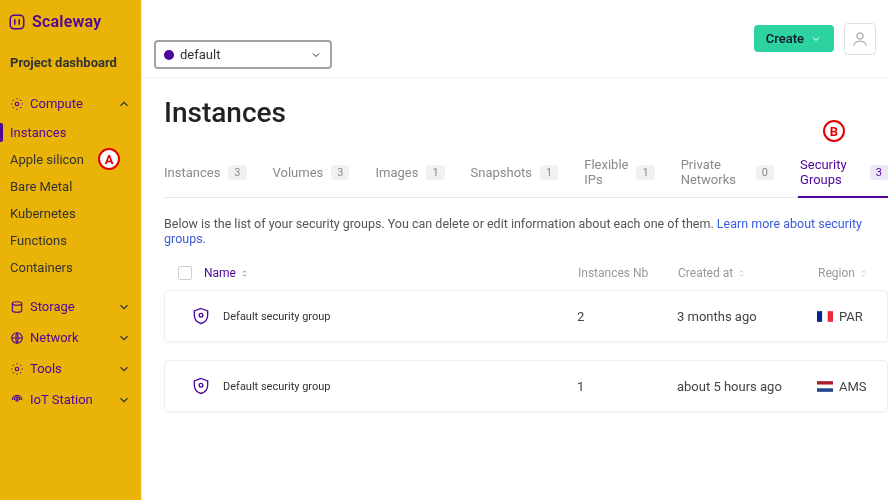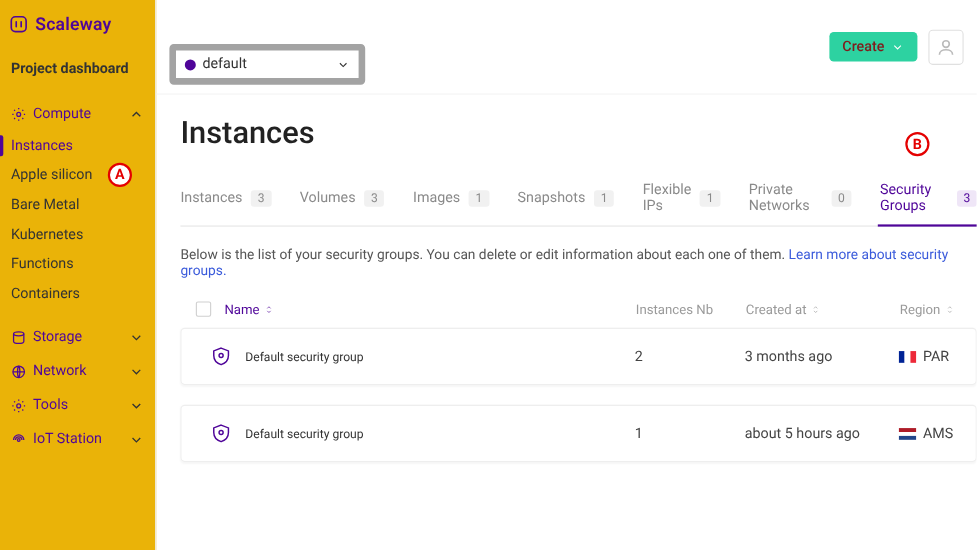--- a/index.html
+++ b/index.html
@@ -46,30 +46,30 @@
   }
 
   .main-col { flex: 1; display: flex; flex-direction: column; }
 
   .topbar {
     display: flex; align-items: center; padding: 8px 12px; gap: 10px;
     border-bottom: 1px solid #f3f3f3;
   }
   .project-select {
     display: flex; align-items: center; gap: 8px;
-    border: 6px solid #a3a3a3; border-radius: 4px;
+    border: 2px solid #a3a3a3; border-radius: 4px;
     padding: 5px 8px; min-width: 178px; justify-content: space-between;
     cursor: pointer;
     margin-top: 32px;
   }
   .project-select .left { display: flex; align-items: center; gap: 6px; }
   .dot { width: 10px; height: 10px; border-radius: 50%; background: #4f0599; display: inline-block; }
   .spacer { flex: 1; }
   .create-btn {
-    background: #2dd2a1; color: #7f1d1d; border-radius: 4px;
+    background: #2dd2a1; color: #0f172a; border-radius: 4px;
     padding: 6px 12px; display: flex; align-items: center; gap: 6px; cursor: pointer;
     font-weight: 500;
   }
   .acct-btn {
     width: 32px; height: 32px; border: 1px solid #e0e0e0; border-radius: 4px;
     display: flex; align-items: center; justify-content: center; color: #bbb; cursor: pointer;
   }
 
   .content { padding: 18px 0 0 22px; flex: 1; overflow: hidden; }
   h1.page-title { font-size: 28px; font-weight: 500; color: #222; margin-bottom: 22px; }

